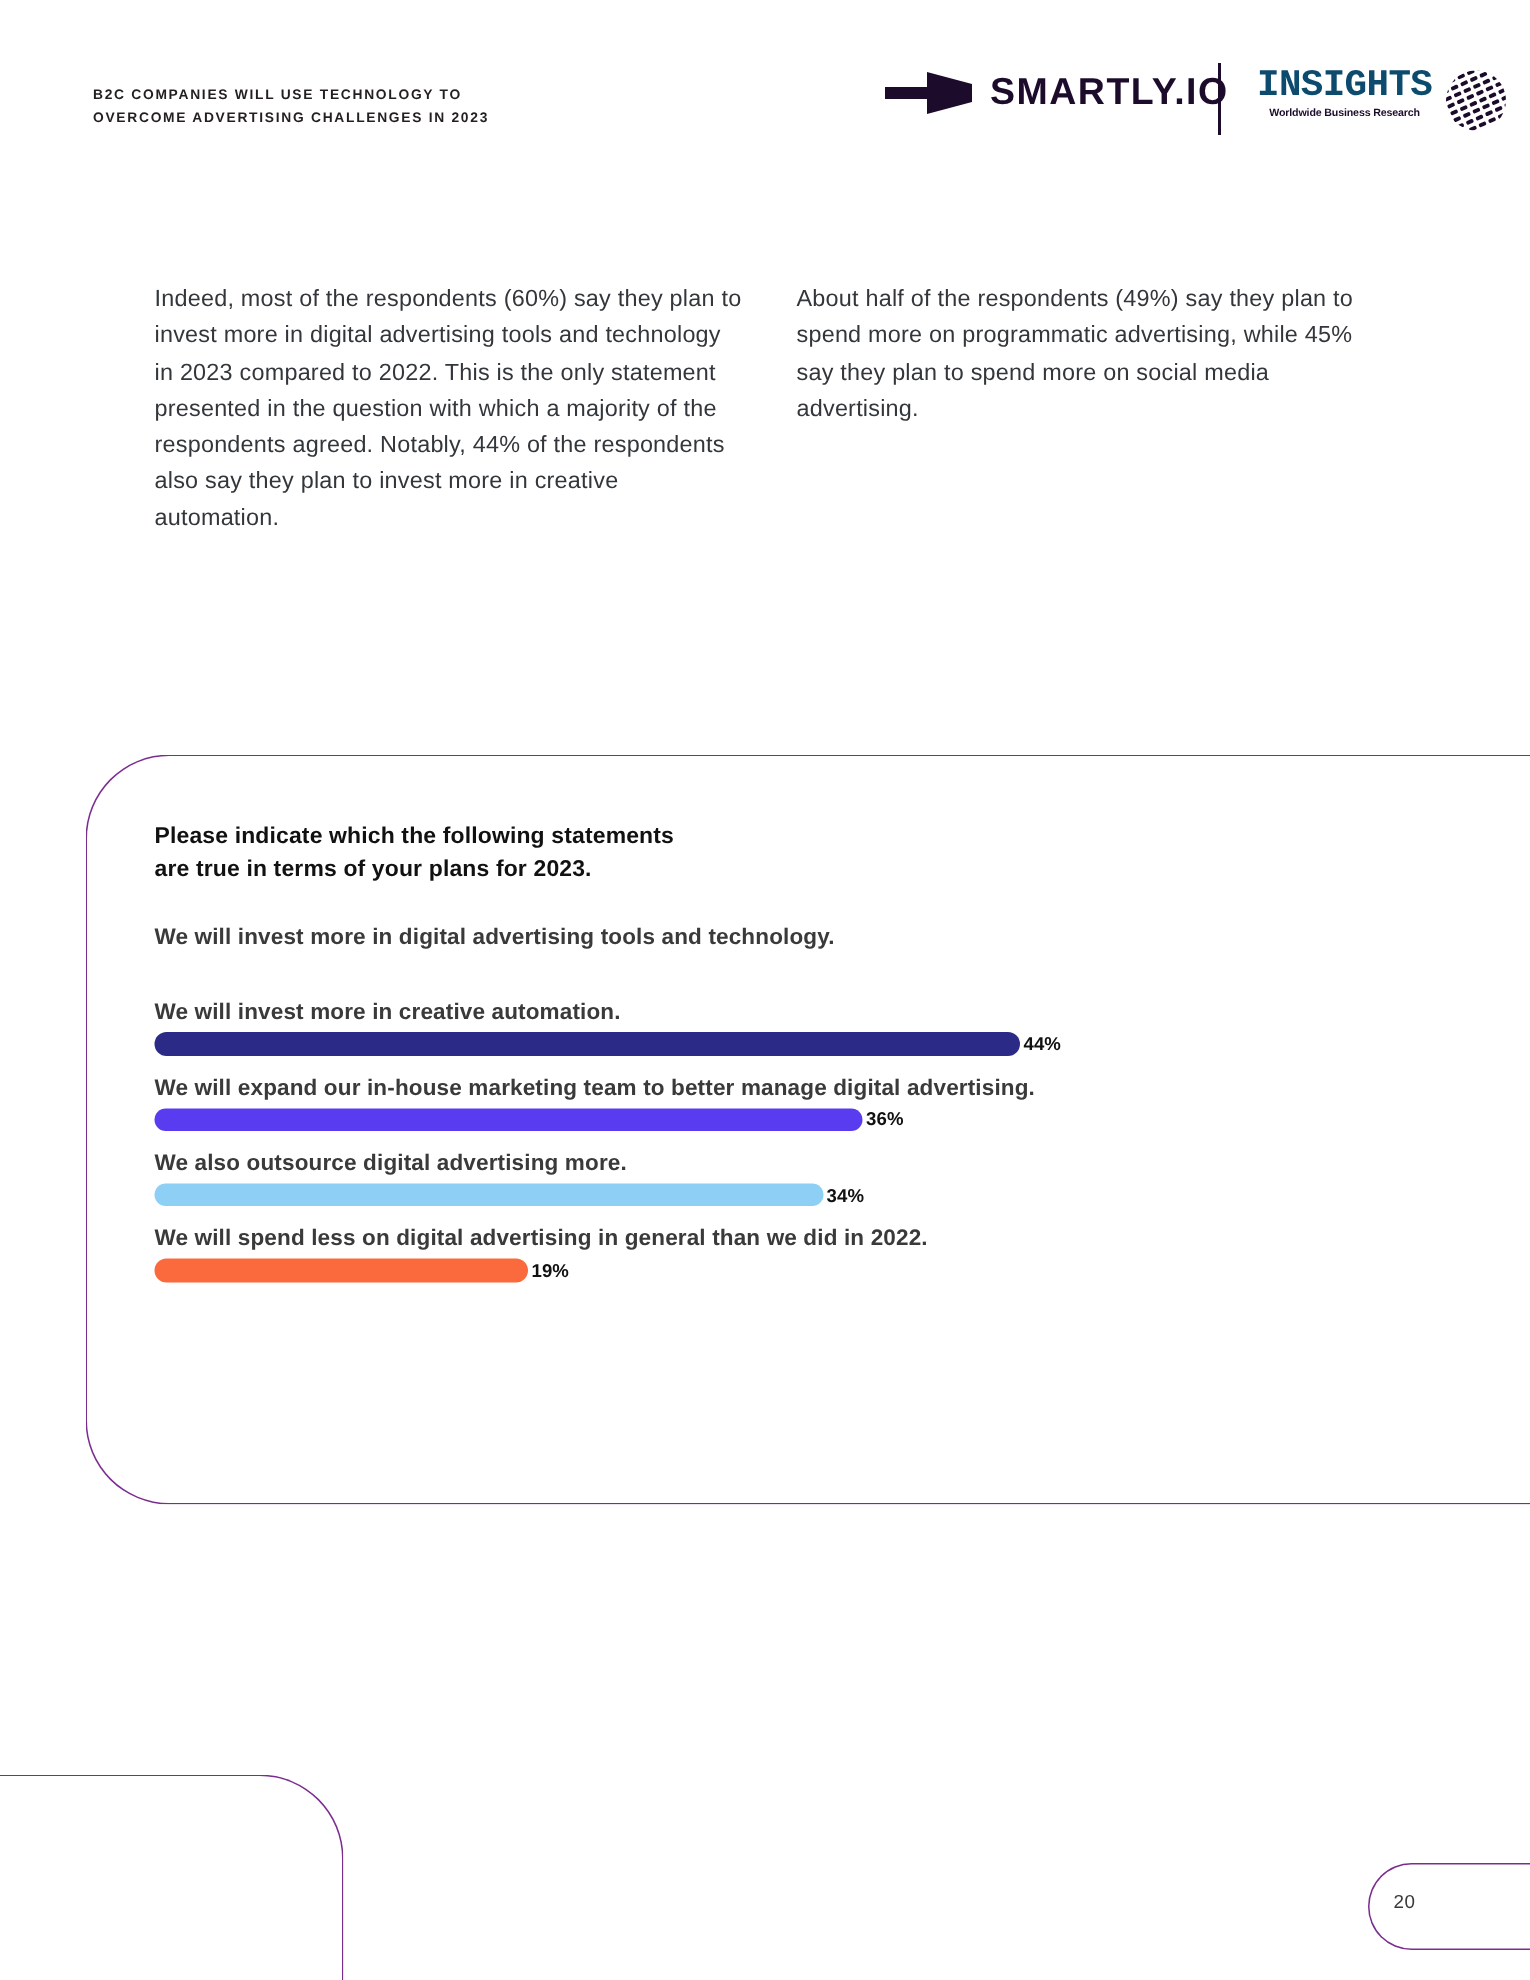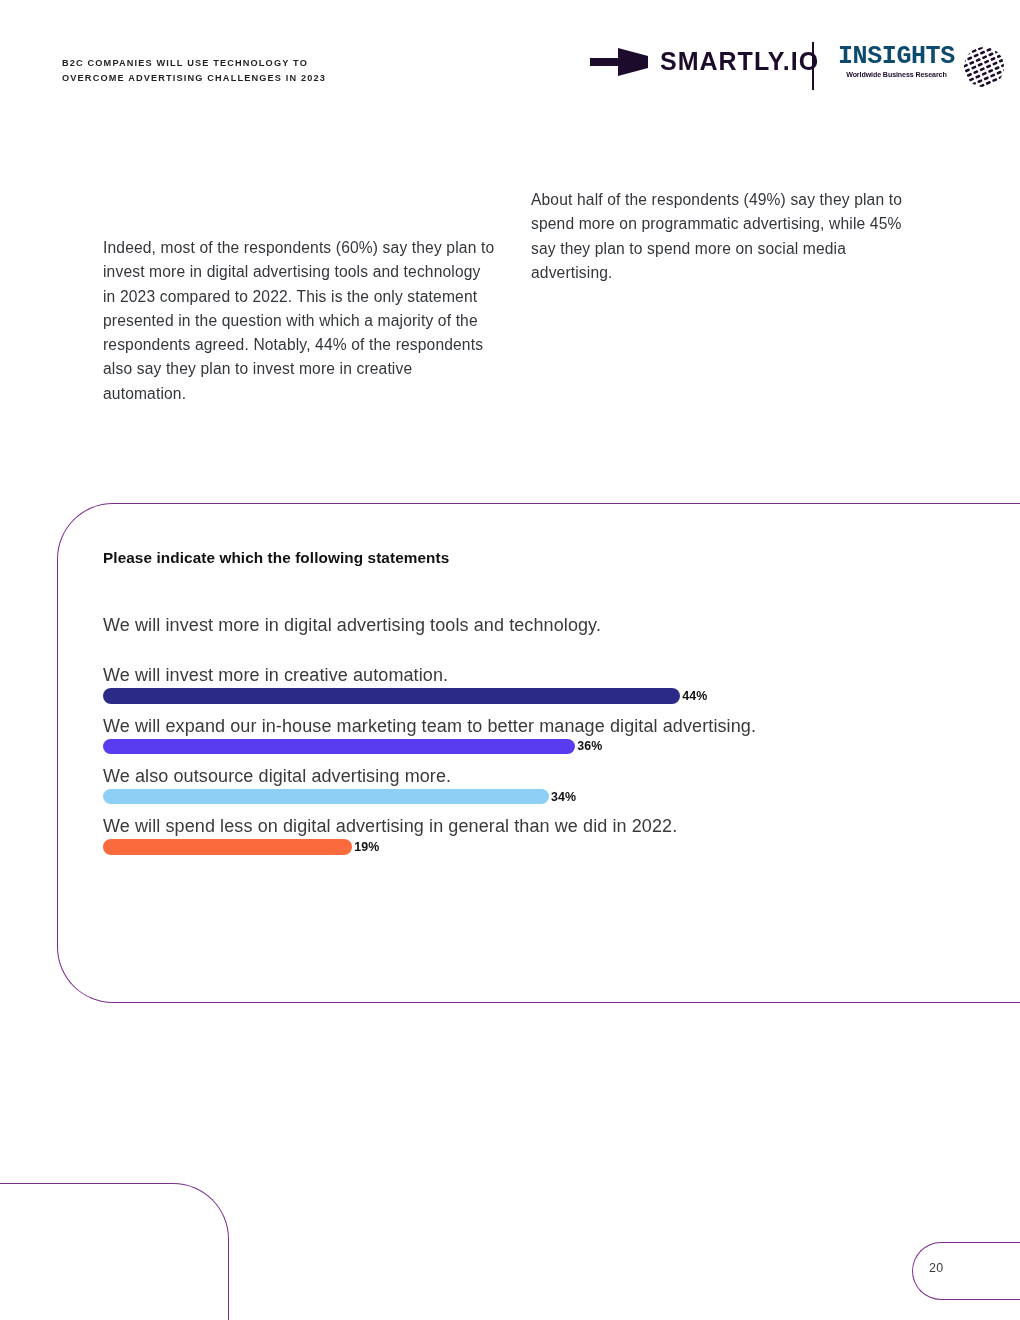--- a/index.html
+++ b/index.html
@@ -39,21 +39,21 @@
   .insights-tag{
     font-size:7.1px; font-weight:700; letter-spacing:-0.1px; line-height:9px;
     color:#1c0b2b; margin-top:1px; white-space:nowrap;
   }
   .globe-mark{ width:44px; height:44px; margin-top:1px; }
 
   
   .body-copy{ position:absolute; left:0; top:0; width:1020px; }
   .col{ position:absolute; font-size:15.6px; line-height:24.3px; color:#33373b;
         font-family:"Liberation Sans", sans-serif; letter-spacing:0.15px; }
-  .col-left{ left:103px; top:188px; width:392px;margin-top:48px; }
+  .col-left{ left:103px; top:188px; width:392px; }
   .col-right{ left:531px; top:188px; width:385px; }
   .col p{ white-space:pre-line; }
 
   
   .chart-frame{
     position:absolute; left:57px; top:503px; width:1010px; height:500px;
     border:1.6px solid #7B2C8F; border-right:none;
     border-radius:56px 0 0 56px;
     background:transparent;
   }
@@ -62,22 +62,22 @@
   .chart-title{
     position:absolute; left:103px; top:547px; width:520px;
     font-size:15.3px; font-weight:700; line-height:21.5px; color:#111111;
     letter-spacing:0.1px;
   }
   .chart-title div{ white-space:nowrap; }
 
   .bars{ position:absolute; left:103px; top:617px; width:860px; }
   .bar-group{ position:relative; height:50.3px; }
   .bar-label{
-    font-size:18px; line-height:16px; color:#3a3a3a; letter-spacing:0.1px;
-    white-space:nowrap; font-family:"Liberation Sans", sans-serif;
+    font-size:15px; line-height:16px; color:#3a3a3a; letter-spacing:0.1px;
+    white-space:nowrap; font-family:"Liberation Sans", sans-serif;font-weight:bold;
   }
   .bar-row{ position:relative; margin-top:5px; height:15.5px; display:flex; align-items:center; }
   .bar{ height:15.5px; border-radius:8px; }
   .bar-value{
     font-size:12.4px; font-weight:700; color:#111; margin-left:2px; letter-spacing:0.1px;
   }
 
   
   .deco-bottom-left{
     position:absolute; left:-60px; top:1183px; width:289px; height:200px;
@@ -205,20 +205,21 @@
   <div class="col col-right">
     <p>About half of the respondents (49%) say they plan to spend more on programmatic advertising, while 45% say they plan to spend more on social media advertising.</p>
   </div>
 </div>
 
 <div class="chart-frame"></div>
 
 <div class="chart-inner">
   <div class="chart-title">
     <div>Please indicate which the following statements</div>
+    <div>are true in terms of your plans for 2023.</div>
   </div>
 
   <div class="bars" id="bars">
       <div class="bar-group">
         <div class="bar-label">We will invest more in digital advertising tools and technology.</div>
       </div>
       <div class="bar-group">
         <div class="bar-label">We will invest more in creative automation.</div>
         <div class="bar-row">
           <div class="bar" style="width: 577.28px; background: rgb(43, 43, 135);"></div>

